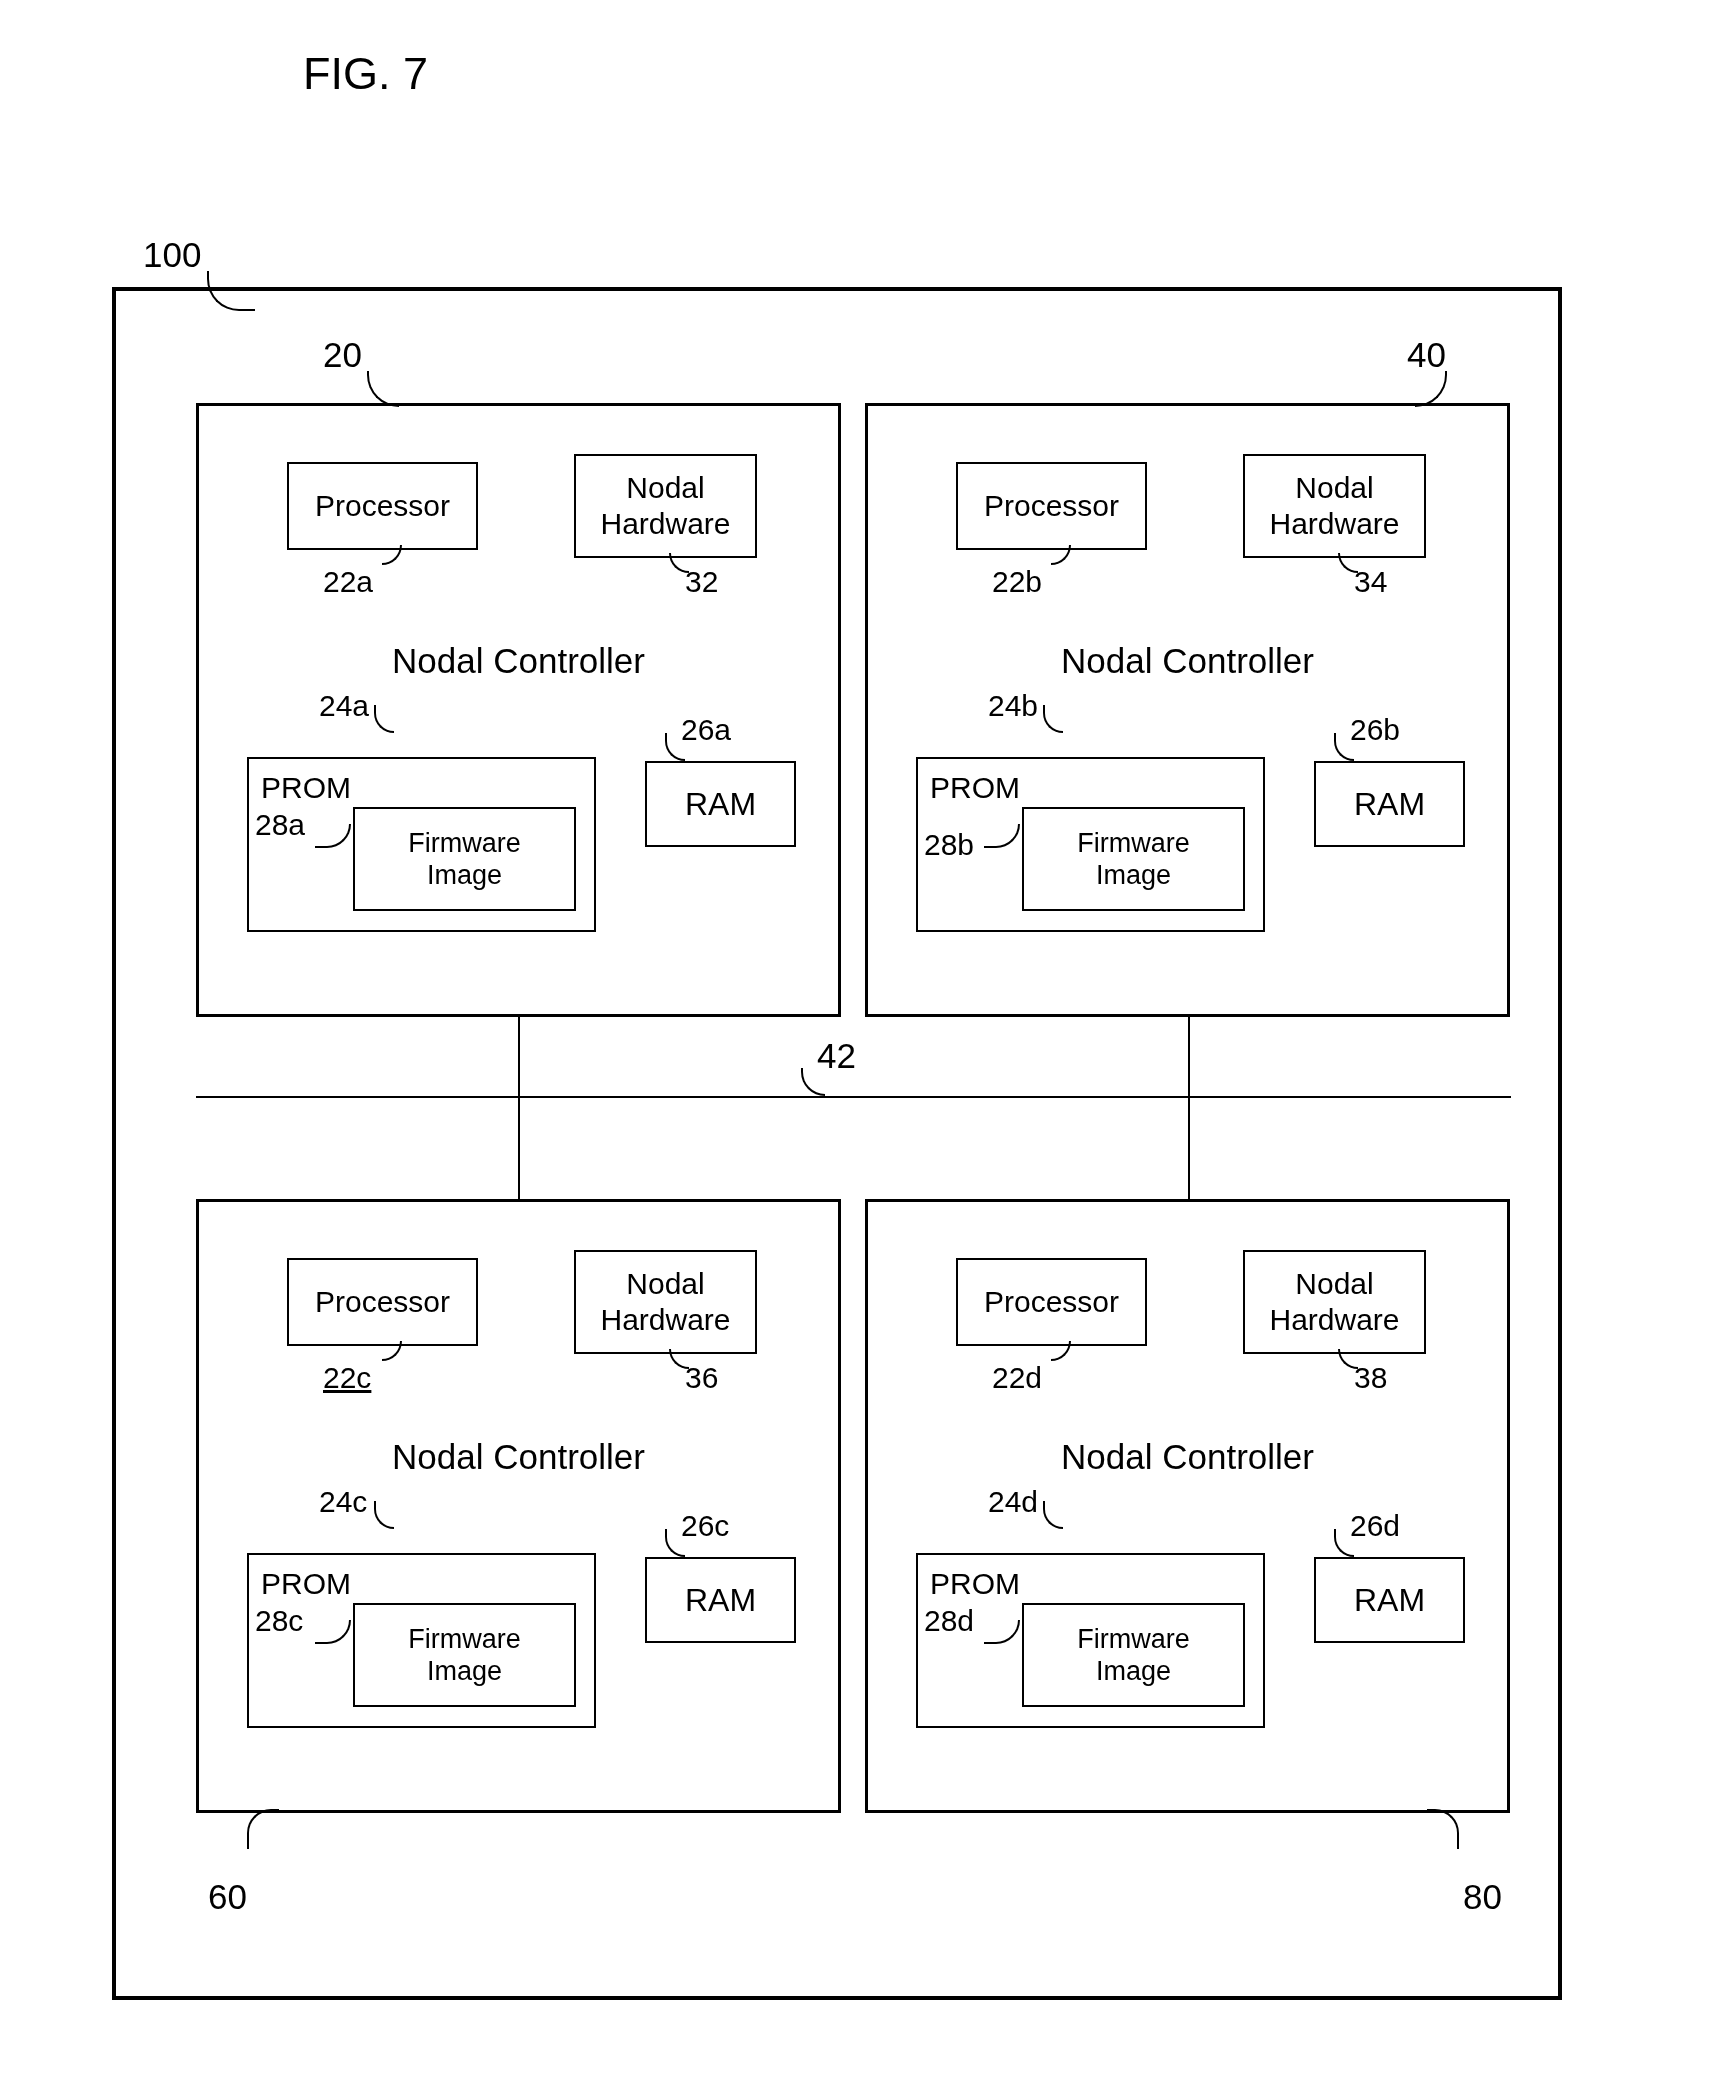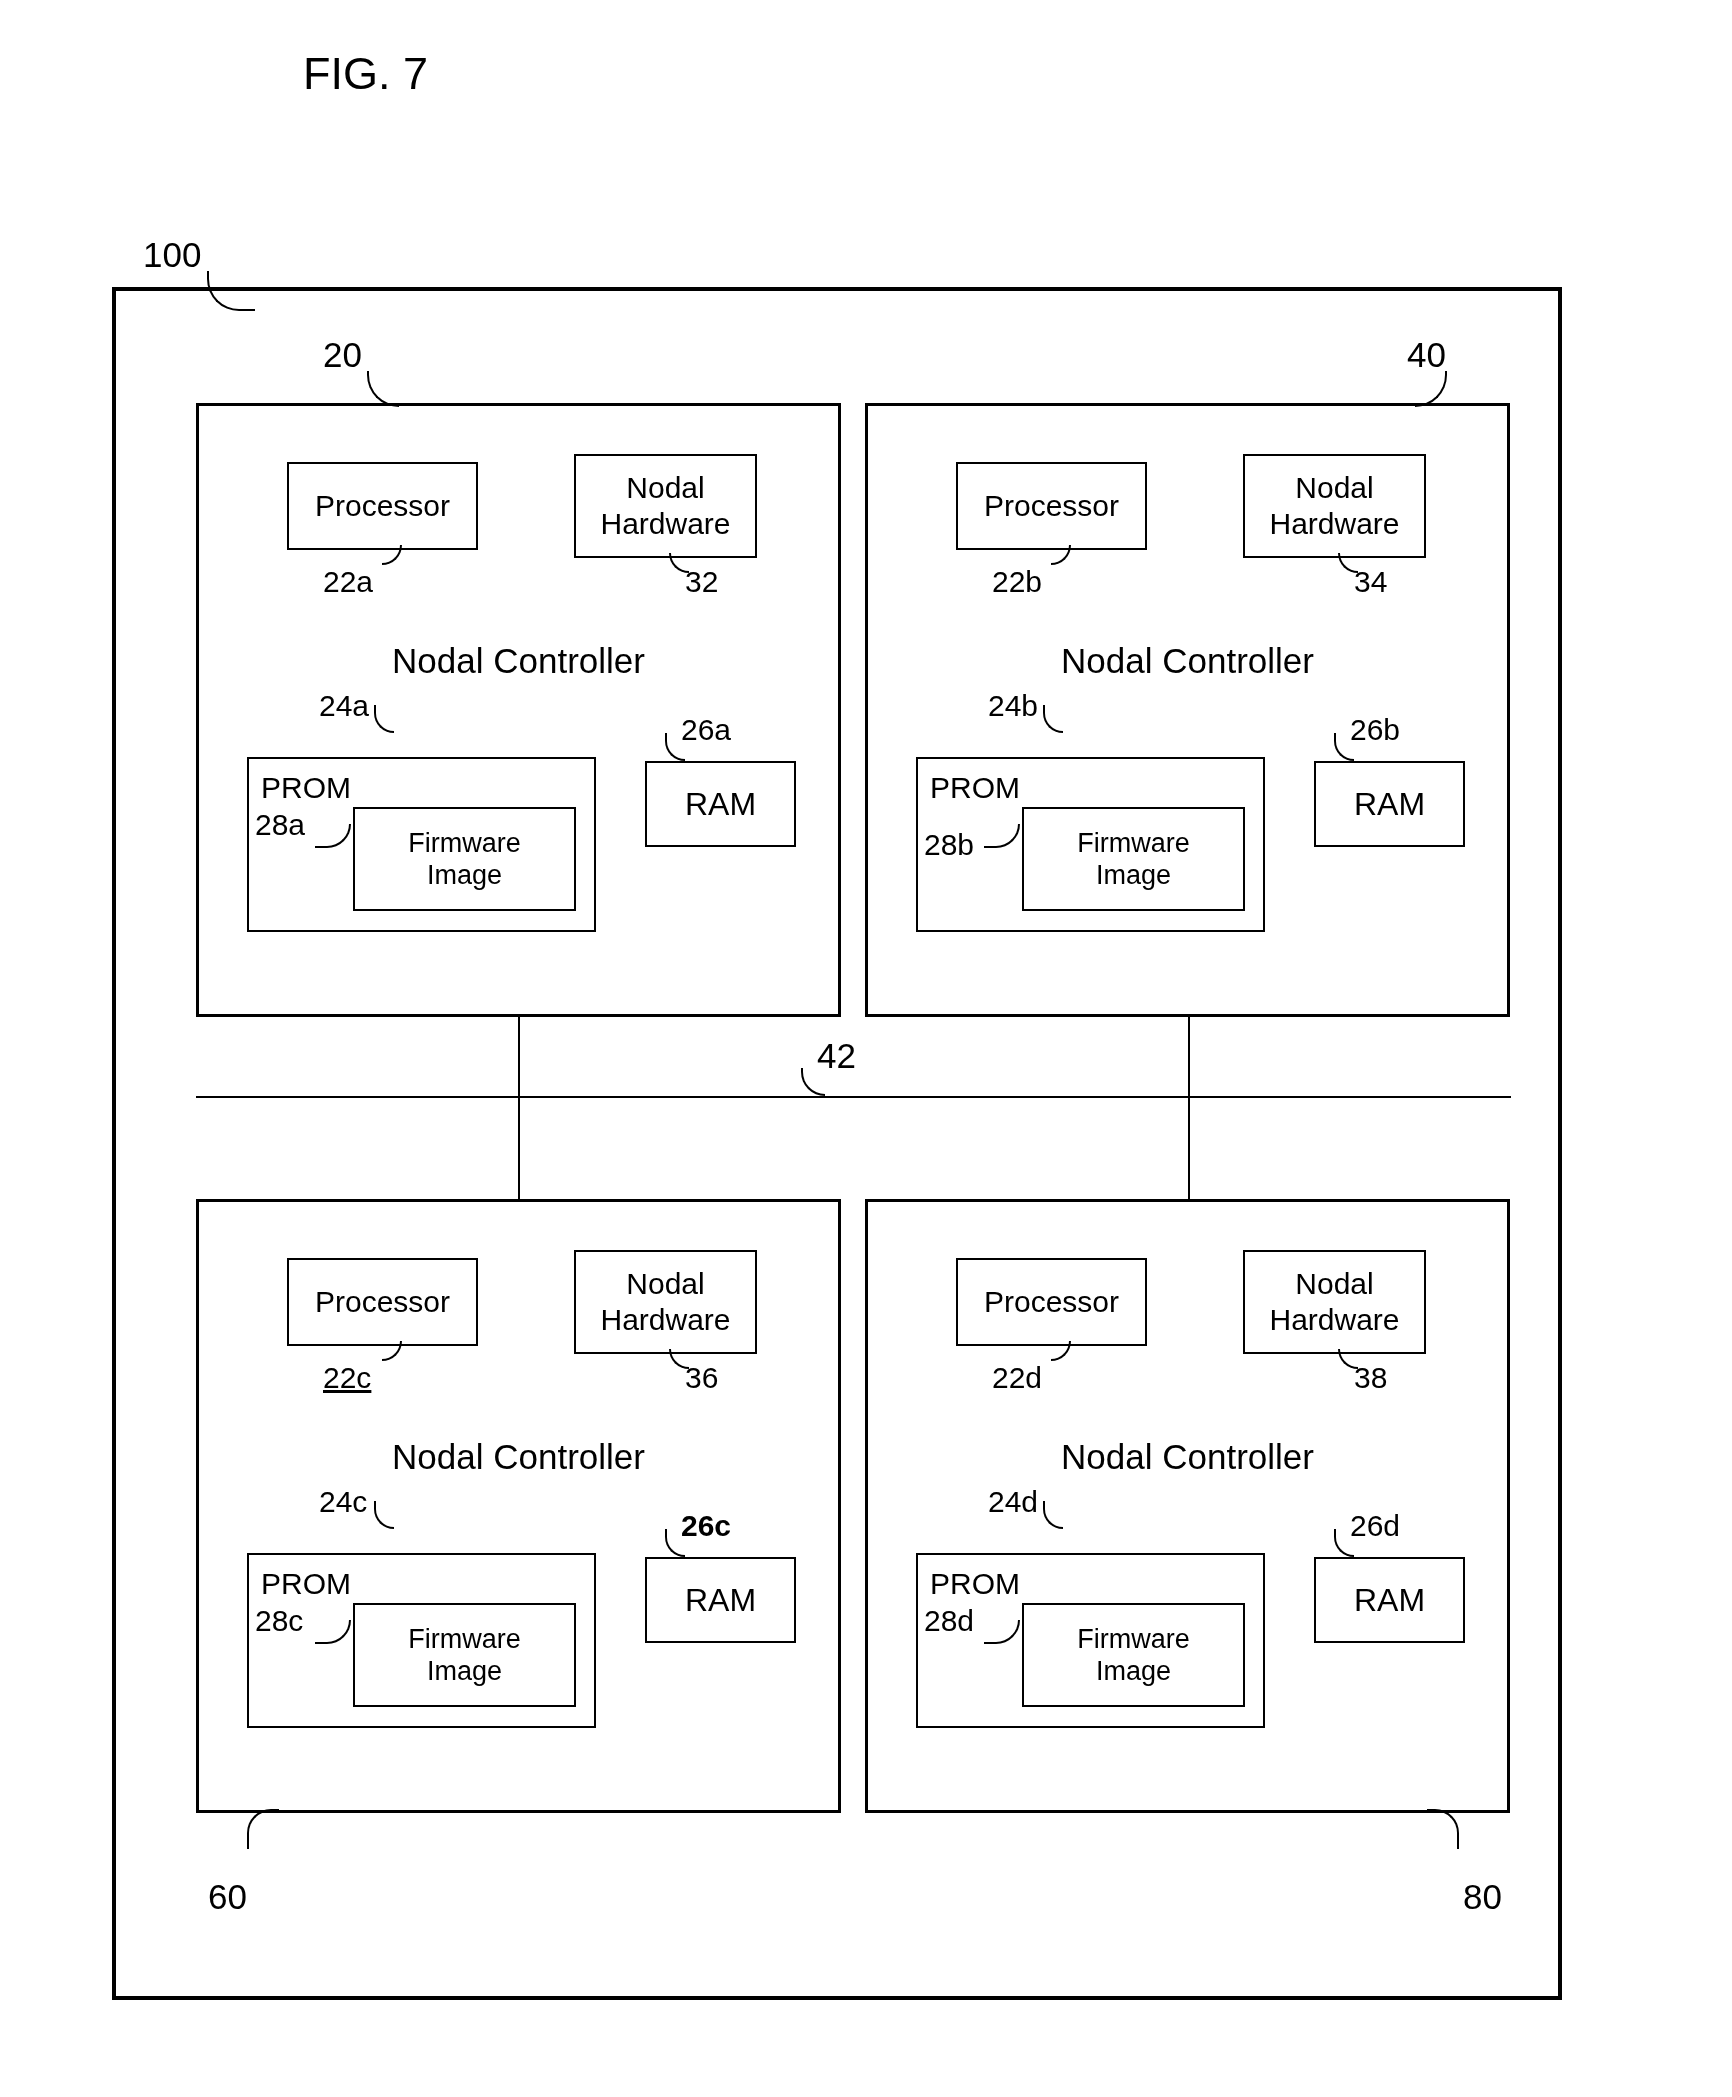--- a/index.html
+++ b/index.html
@@ -279,21 +279,21 @@
     <div class="prom-box">
       <div class="prom-label">PROM</div>
       <div class="fw-box">
           <span style="white-space:pre-line;">Firmware
 Image</span>
         </div>
     </div>
     <div class="small-ref" style="top:402px; left:56px;text-align:right;">28c</div>
     <div class="tiny-leader-br" style="top:418px; left:116px; width:36px; height:24px;"></div>
 
-    <div class="small-ref" style="top:307px; left:482px;font-weight:bold;">26c</div>
+    <div class="small-ref" style="top:307px; left:482px;">26c</div>
     <div class="tiny-leader-bl" style="top:327px; left:466px; width:20px; height:28px;"></div>
     <div class="ram-box">
         <span>RAM</span>
       </div>
   </div>
   <div class="ref-label" style="top:1586px; left:92px;">60</div>
   <div class="tiny-leader-br" style="top:1518px; left:131px; width:32px; height:40px; border-right:none; border-top:2.4px solid #000; border-bottom:none; border-left:2.4px solid #000; border-top-left-radius:24px; border-bottom-right-radius:0;"></div>
 
   <div class="node" style="top:908px; left:749px;">
     <div class="proc-box">

